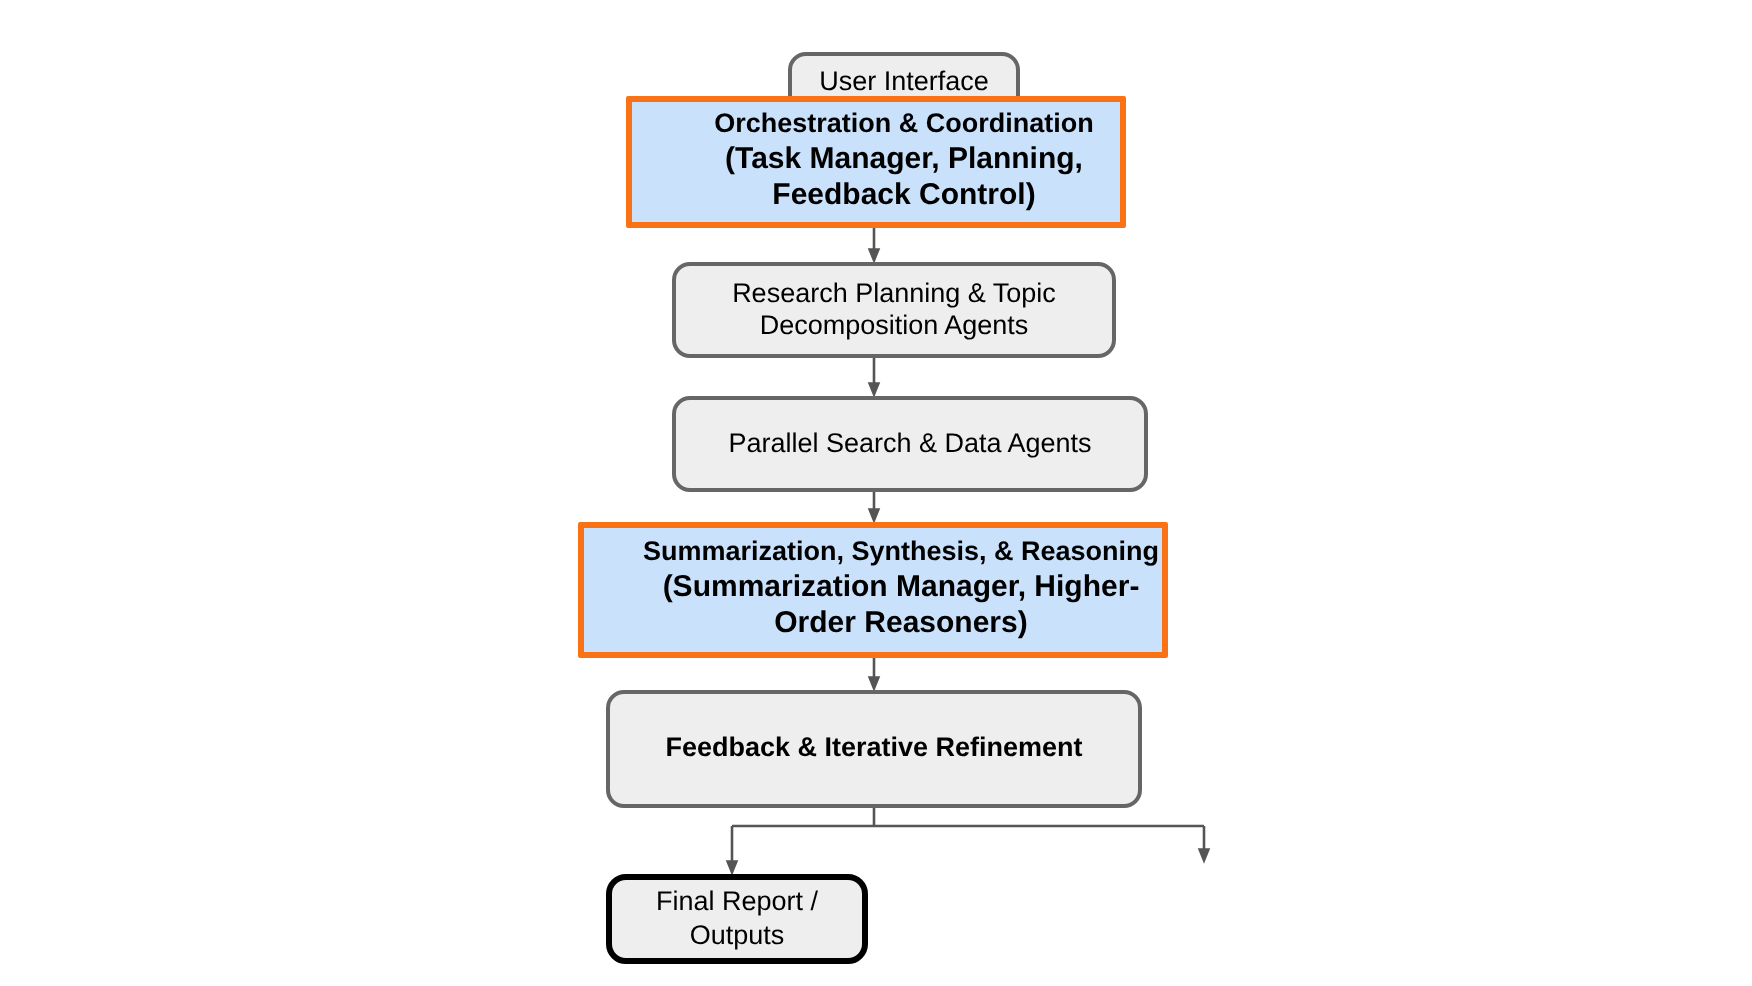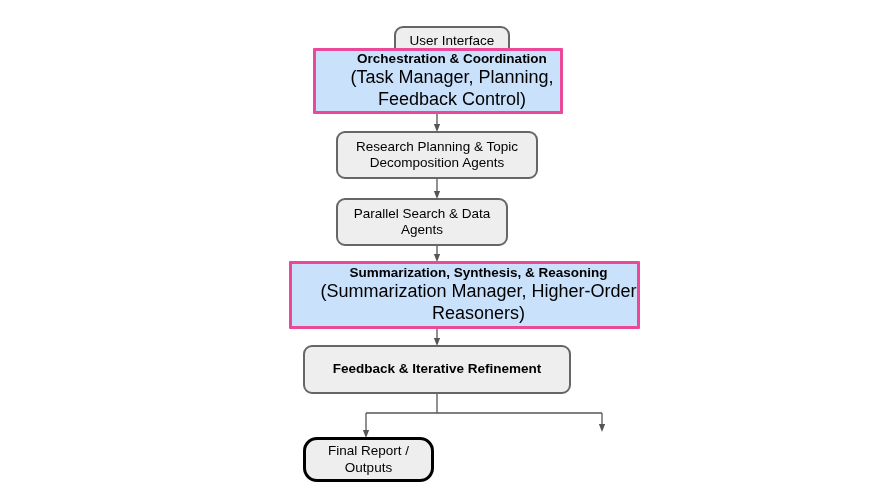--- a/index.html
+++ b/index.html
@@ -39,52 +39,52 @@
     line-height: 1.22;
   }
   
   .shape-round-gray {
     background: #eeeeee;
     border: 2px solid #666666;
     border-radius: 9px;
   }
   .shape-square-blue {
     background: #c9e1fb;
-    border: 3px solid #ec4899;
+    border: 3px solid #f97316;
     border-radius: 1px;
     padding-left: 28px;
   }
   .shape-round-black {
     background: #eeeeee;
     border: 3px solid #000000;
     border-radius: 10px;
   }
   .shape-square-black {
     background: #c9e1fb;
     border: 3px solid #000000;
     border-radius: 1px;
   }
   .node .title {
     font-size: 13.5px;
   }
   .node .title.bold {
     font-weight: bold;
   }
   .node .subtitle {
-    font-size: 18px;
-    font-weight: normal;
+    font-size: 15px;
+    font-weight: bold;
   }
   
   #node-user-interface   { left: 394px; top: 5px;   width: 116px; height: 31px; margin-top: 21px; }
   #node-orchestration    { left: 313px; top: 48px;  width: 250px; height: 66px; }
-  #node-research-planning{ left: 336px; top: 131px; width: 202px; height: 48px; align-items: flex-end; }
-  #node-parallel-search  { left: 336px; top: 198px; width: 172px; height: 48px; }
-  #node-summarization    { left: 289px; top: 261px; width: 351px; height: 68px; }
-  #node-feedback         { left: 303px; top: 345px; width: 268px; height: 49px; text-align: center; }
-  #node-final-report     { left: 303px; top: 437px; width: 131px; height: 45px; border-radius: 14px; }
+  #node-research-planning{ left: 336px; top: 131px; width: 222px; height: 48px; align-items: flex-end; }
+  #node-parallel-search  { left: 336px; top: 198px; width: 238px; height: 48px; }
+  #node-summarization    { left: 289px; top: 261px; width: 295px; height: 68px; }
+  #node-feedback         { left: 303px; top: 345px; width: 268px; height: 59px; text-align: center; }
+  #node-final-report     { left: 303px; top: 437px; width: 131px; height: 45px; }
   #node-knowledge-base   { left: 481px; top: 431px; width: 242px; height: 59px; }
 </style>
 </head>
 <body>
 
 <div id="canvas">
 
   <svg id="edges" viewBox="0 0 876 493" width="876" height="493" xmlns="http://www.w3.org/2000/svg">
     <defs>
       <marker id="arrowhead" markerWidth="7" markerHeight="7" refX="3.2" refY="3" orient="auto" markerUnits="strokeWidth">

